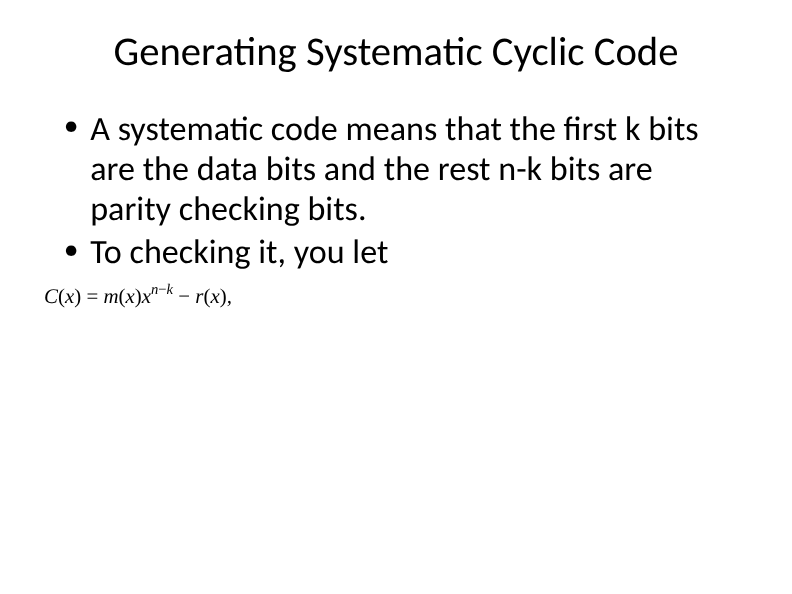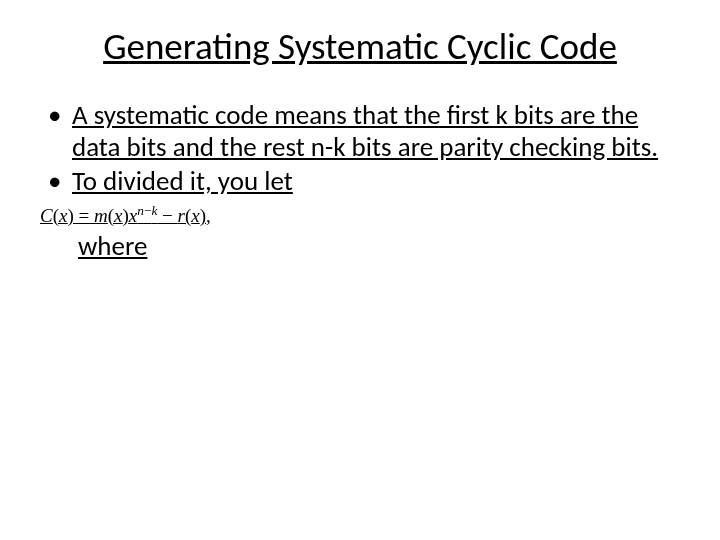--- a/index.html
+++ b/index.html
@@ -10,34 +10,33 @@
     background: #fff;
     font-family: Calibri, "Segoe UI", Arial, sans-serif;
     color: #000;
     overflow: hidden;
   }
   .slide {
     box-sizing: border-box;
     width: 720px;
     height: 460px;
     padding: 18px 40px 20px 40px;
-    text-decoration: underline;
   }
   .title {
     font-size: 37px;
     font-weight: 400;
     text-align: center;
     margin: 6px 0 30px 0;
     letter-spacing: 0px;
   }
   ul.body {
     list-style: none;
-    margin: 2px;
+    margin: 12px;
     padding: 0;
-    font-size: 27px;
+    font-size: 31px;
     line-height: 1.18;
   }
   ul.body > li {
     position: relative;
     padding-left: 30px;
     margin-bottom: 2px;
   }
   ul.body > li::before {
     content: "•";
     position: absolute;
@@ -66,24 +65,23 @@
 </style>
 </head>
 <body>
 
 <div class="slide">
 
   <h1 class="title">Generating Systematic Cyclic Code</h1>
 
   <ul class="body">
     <li>A systematic code means that the first k bits are the data bits and the rest n-k bits are parity checking bits.</li>
-    <li>To divided it, you let</li>
+    <li>To checking it, you let</li>
   </ul>
 
   <div class="formula-block">
     <span class="formula"><i>C</i>(<i>x</i>) = <i>m</i>(<i>x</i>)<i>x</i><sup><i>n</i>−<i>k</i></sup> − <i>r</i>(<i>x</i>),</span>
   </div>
 
-  <div class="where-line">where</div>
 
 
 
 </div>
 
 </body></html>

